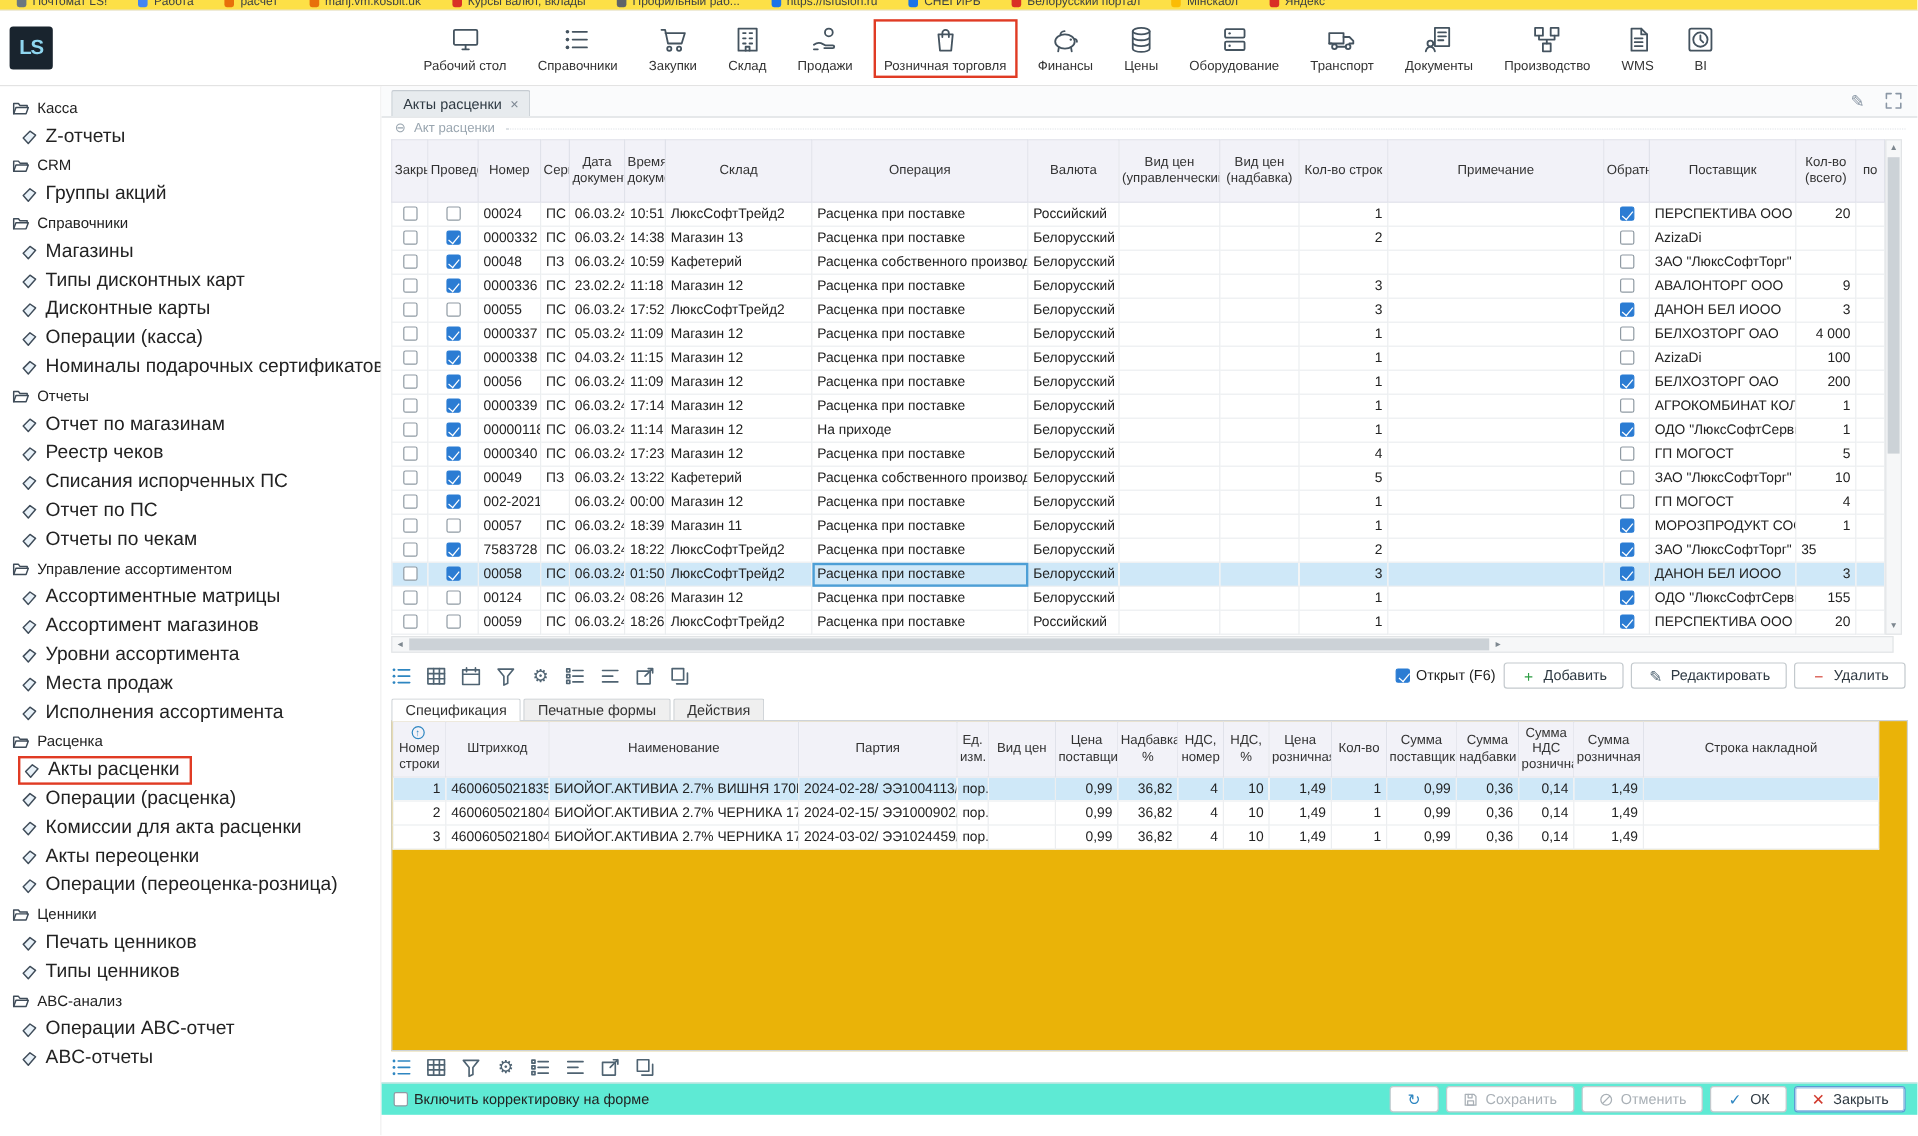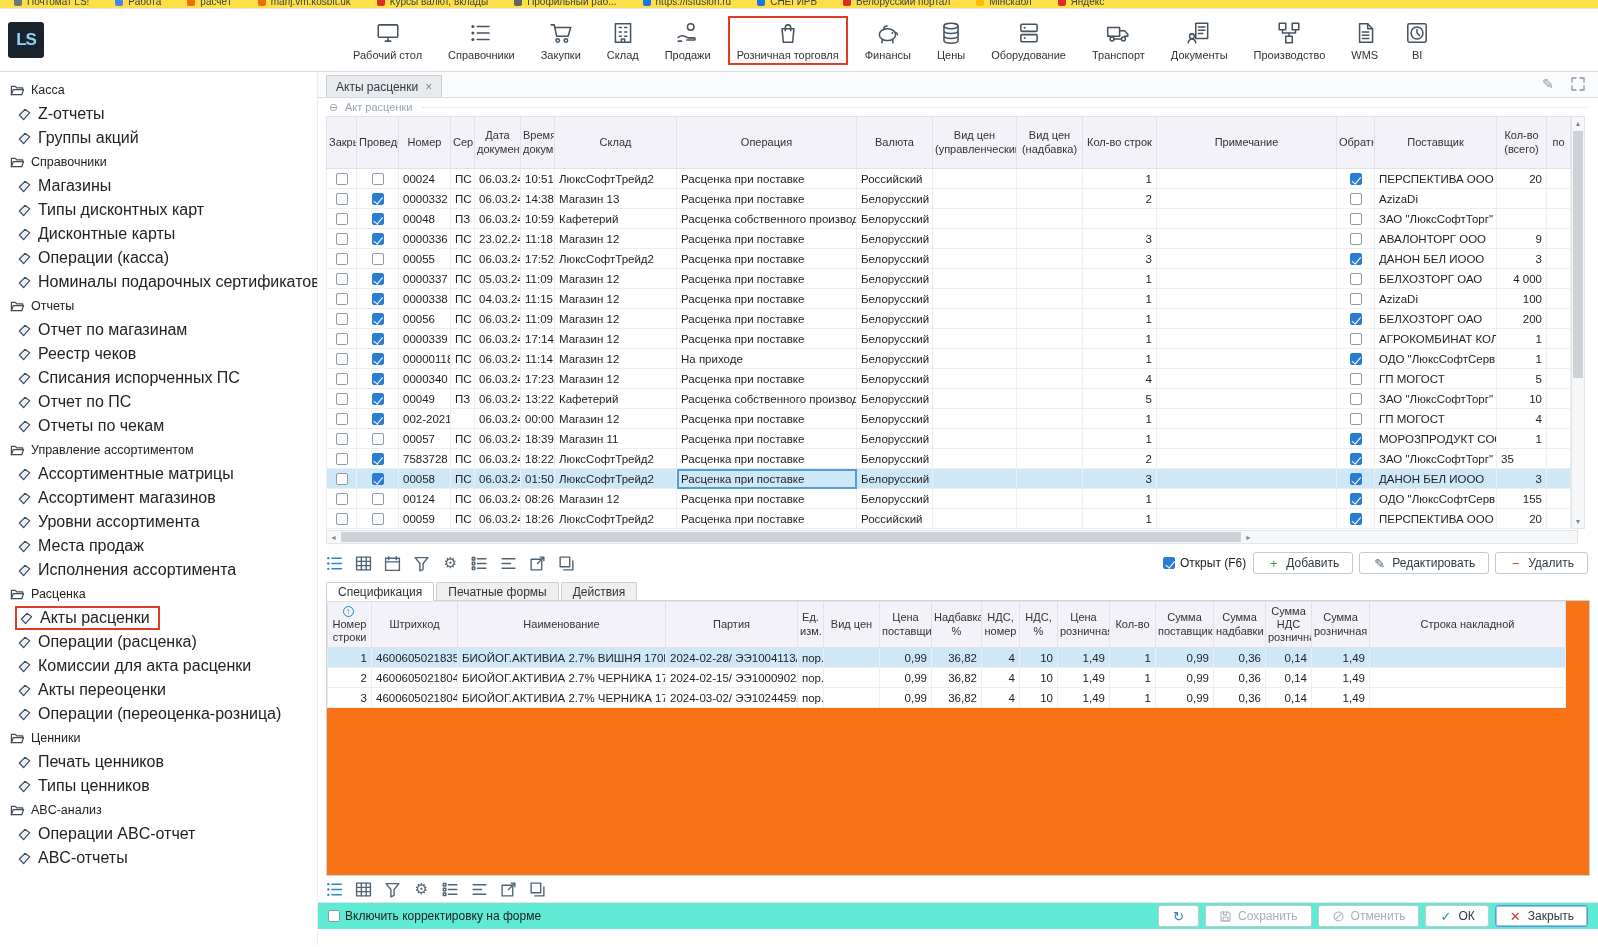--- a/index.html
+++ b/index.html
@@ -85,21 +85,21 @@
   .btn.disabled .ic{color:#a9b0b6}
   .btn.focused{border-color:#5b9bd5;box-shadow:inset 0 0 0 1px #9cc3e5}
   .ic.green{color:#2f9e44}.ic.red{color:#d23b2e}.ic.blue{color:#2e86c1}.ic.gray{color:#8b949c}.ic.dark{color:#4f6372}
 
   
   #dtabs{display:flex;gap:2px;padding:4px 0 0 8px;height:22px}
   .dtab{background:#efefef;border:1px solid #c9ced2;border-bottom:none;border-radius:2px 2px 0 0;
         padding:2px 11px;font-size:12px;color:#333;cursor:pointer}
   .dtab.active{background:#fff;position:relative;z-index:2;margin-bottom:-1px}
 
-  #detailwrap{margin:0 8px;border:1px solid #ced3d8;height:276px;overflow:hidden;background:#f97316}
+  #detailwrap{margin:0 8px;border:1px solid #ced3d8;height:276px;overflow:hidden;background:#eab308}
   #detailgrid{width:1236px}
   #detailgrid th{height:46px;position:relative}
   .sorticon{display:inline-flex;align-items:center;justify-content:center;width:11px;height:11px;border:1px solid #2e86c1;
             border-radius:50%;color:#2e86c1;font-size:8px;line-height:1;margin-right:3px;vertical-align:middle}
 
   
   #bottombar{height:26px;display:flex;align-items:center;padding:0 8px}
   #footer{height:27px;background:#5eead4;border-top:1px solid #e3e5e7;display:flex;align-items:center;padding:0 10px;gap:8px}
   #footer-btns{margin-left:auto;display:flex;gap:6px;align-items:center}
 
@@ -319,20 +319,29 @@
         <div class="trow leaf">
           <span class="leafwrap">
             <span class="ic">
               <svg viewBox="0 0 16 16">
                 <path d="M2.5 8.5L8.5 2.5l5 3.5-6.5 7.5z" fill="#e8f1f8"></path>
               </svg>
             </span>
             <span>Z-отчеты</span>
           </span>
         </div>
+        <div class="trow folder">
+          <span class="ic">
+            <svg viewBox="0 0 16 16">
+              <path d="M1.5 12.5v-9h4.2l1.4 1.8h6.4v1.7"></path>
+              <path d="M3.5 7h11l-2 5.5H1.5z"></path>
+            </svg>
+          </span>
+          <span>CRM</span>
+        </div>
         <div class="trow leaf">
           <span class="leafwrap">
             <span class="ic">
               <svg viewBox="0 0 16 16">
                 <path d="M2.5 8.5L8.5 2.5l5 3.5-6.5 7.5z" fill="#e8f1f8"></path>
               </svg>
             </span>
             <span>Группы акций</span>
           </span>
         </div>

